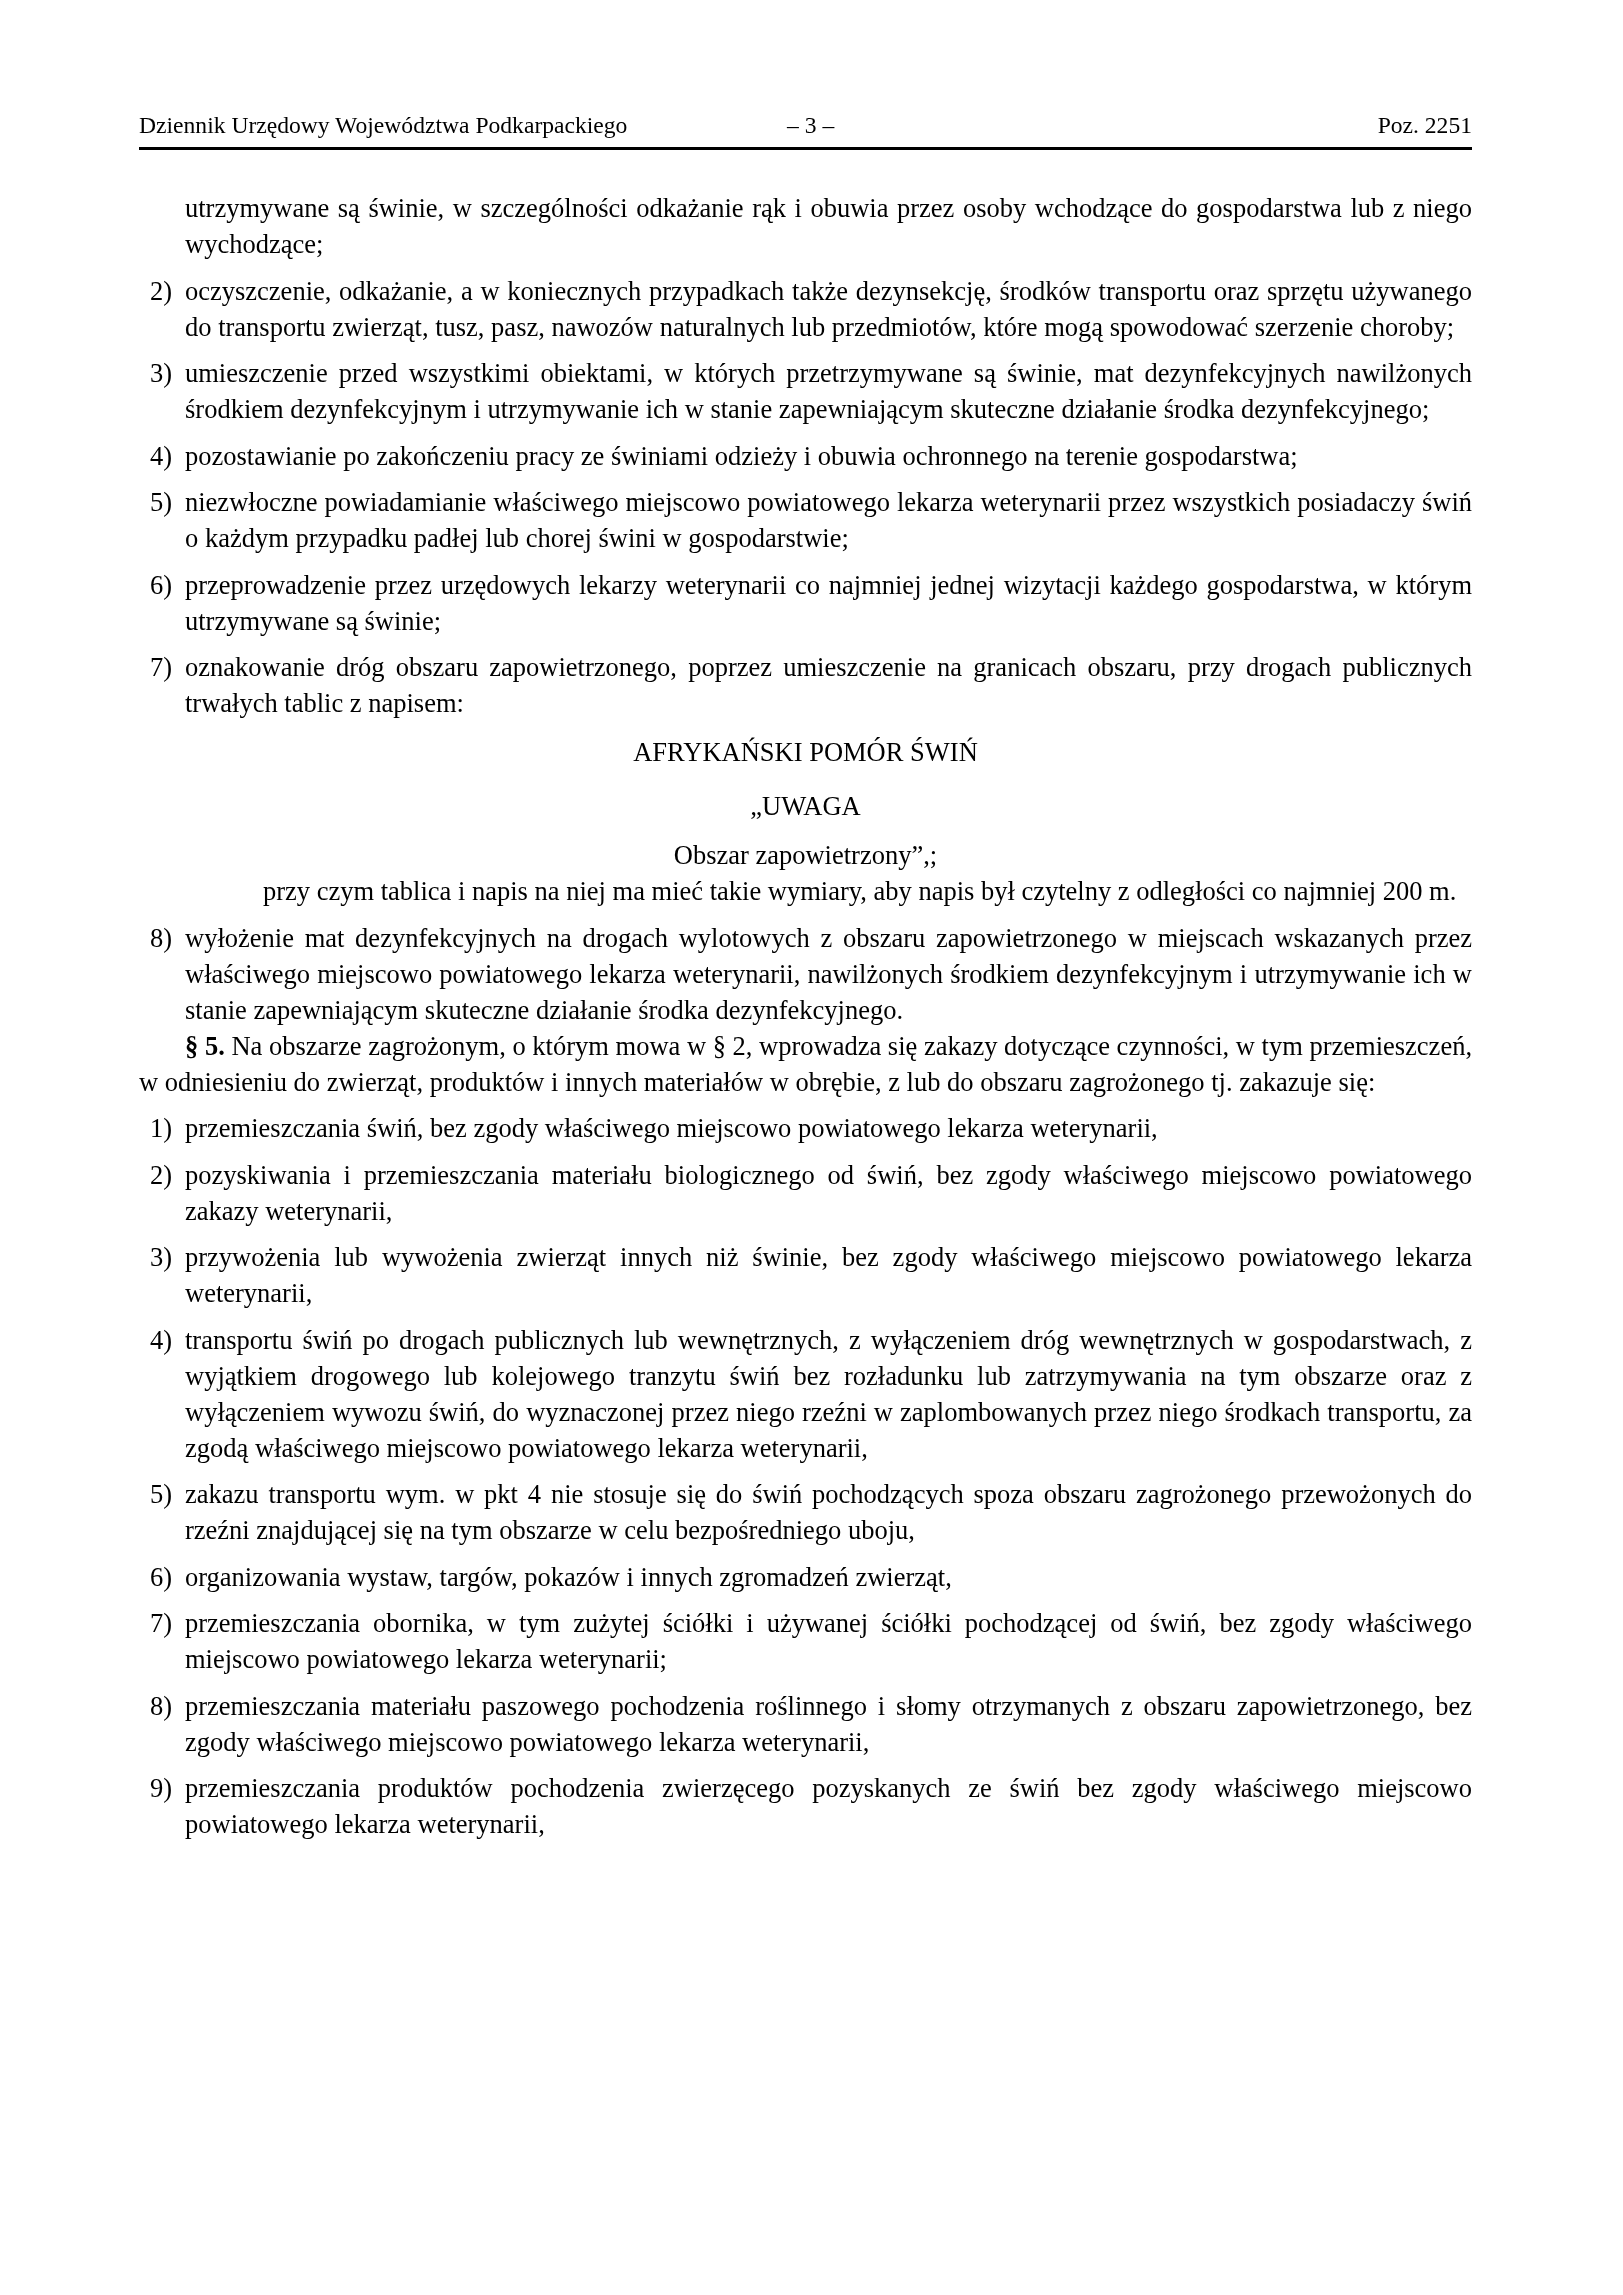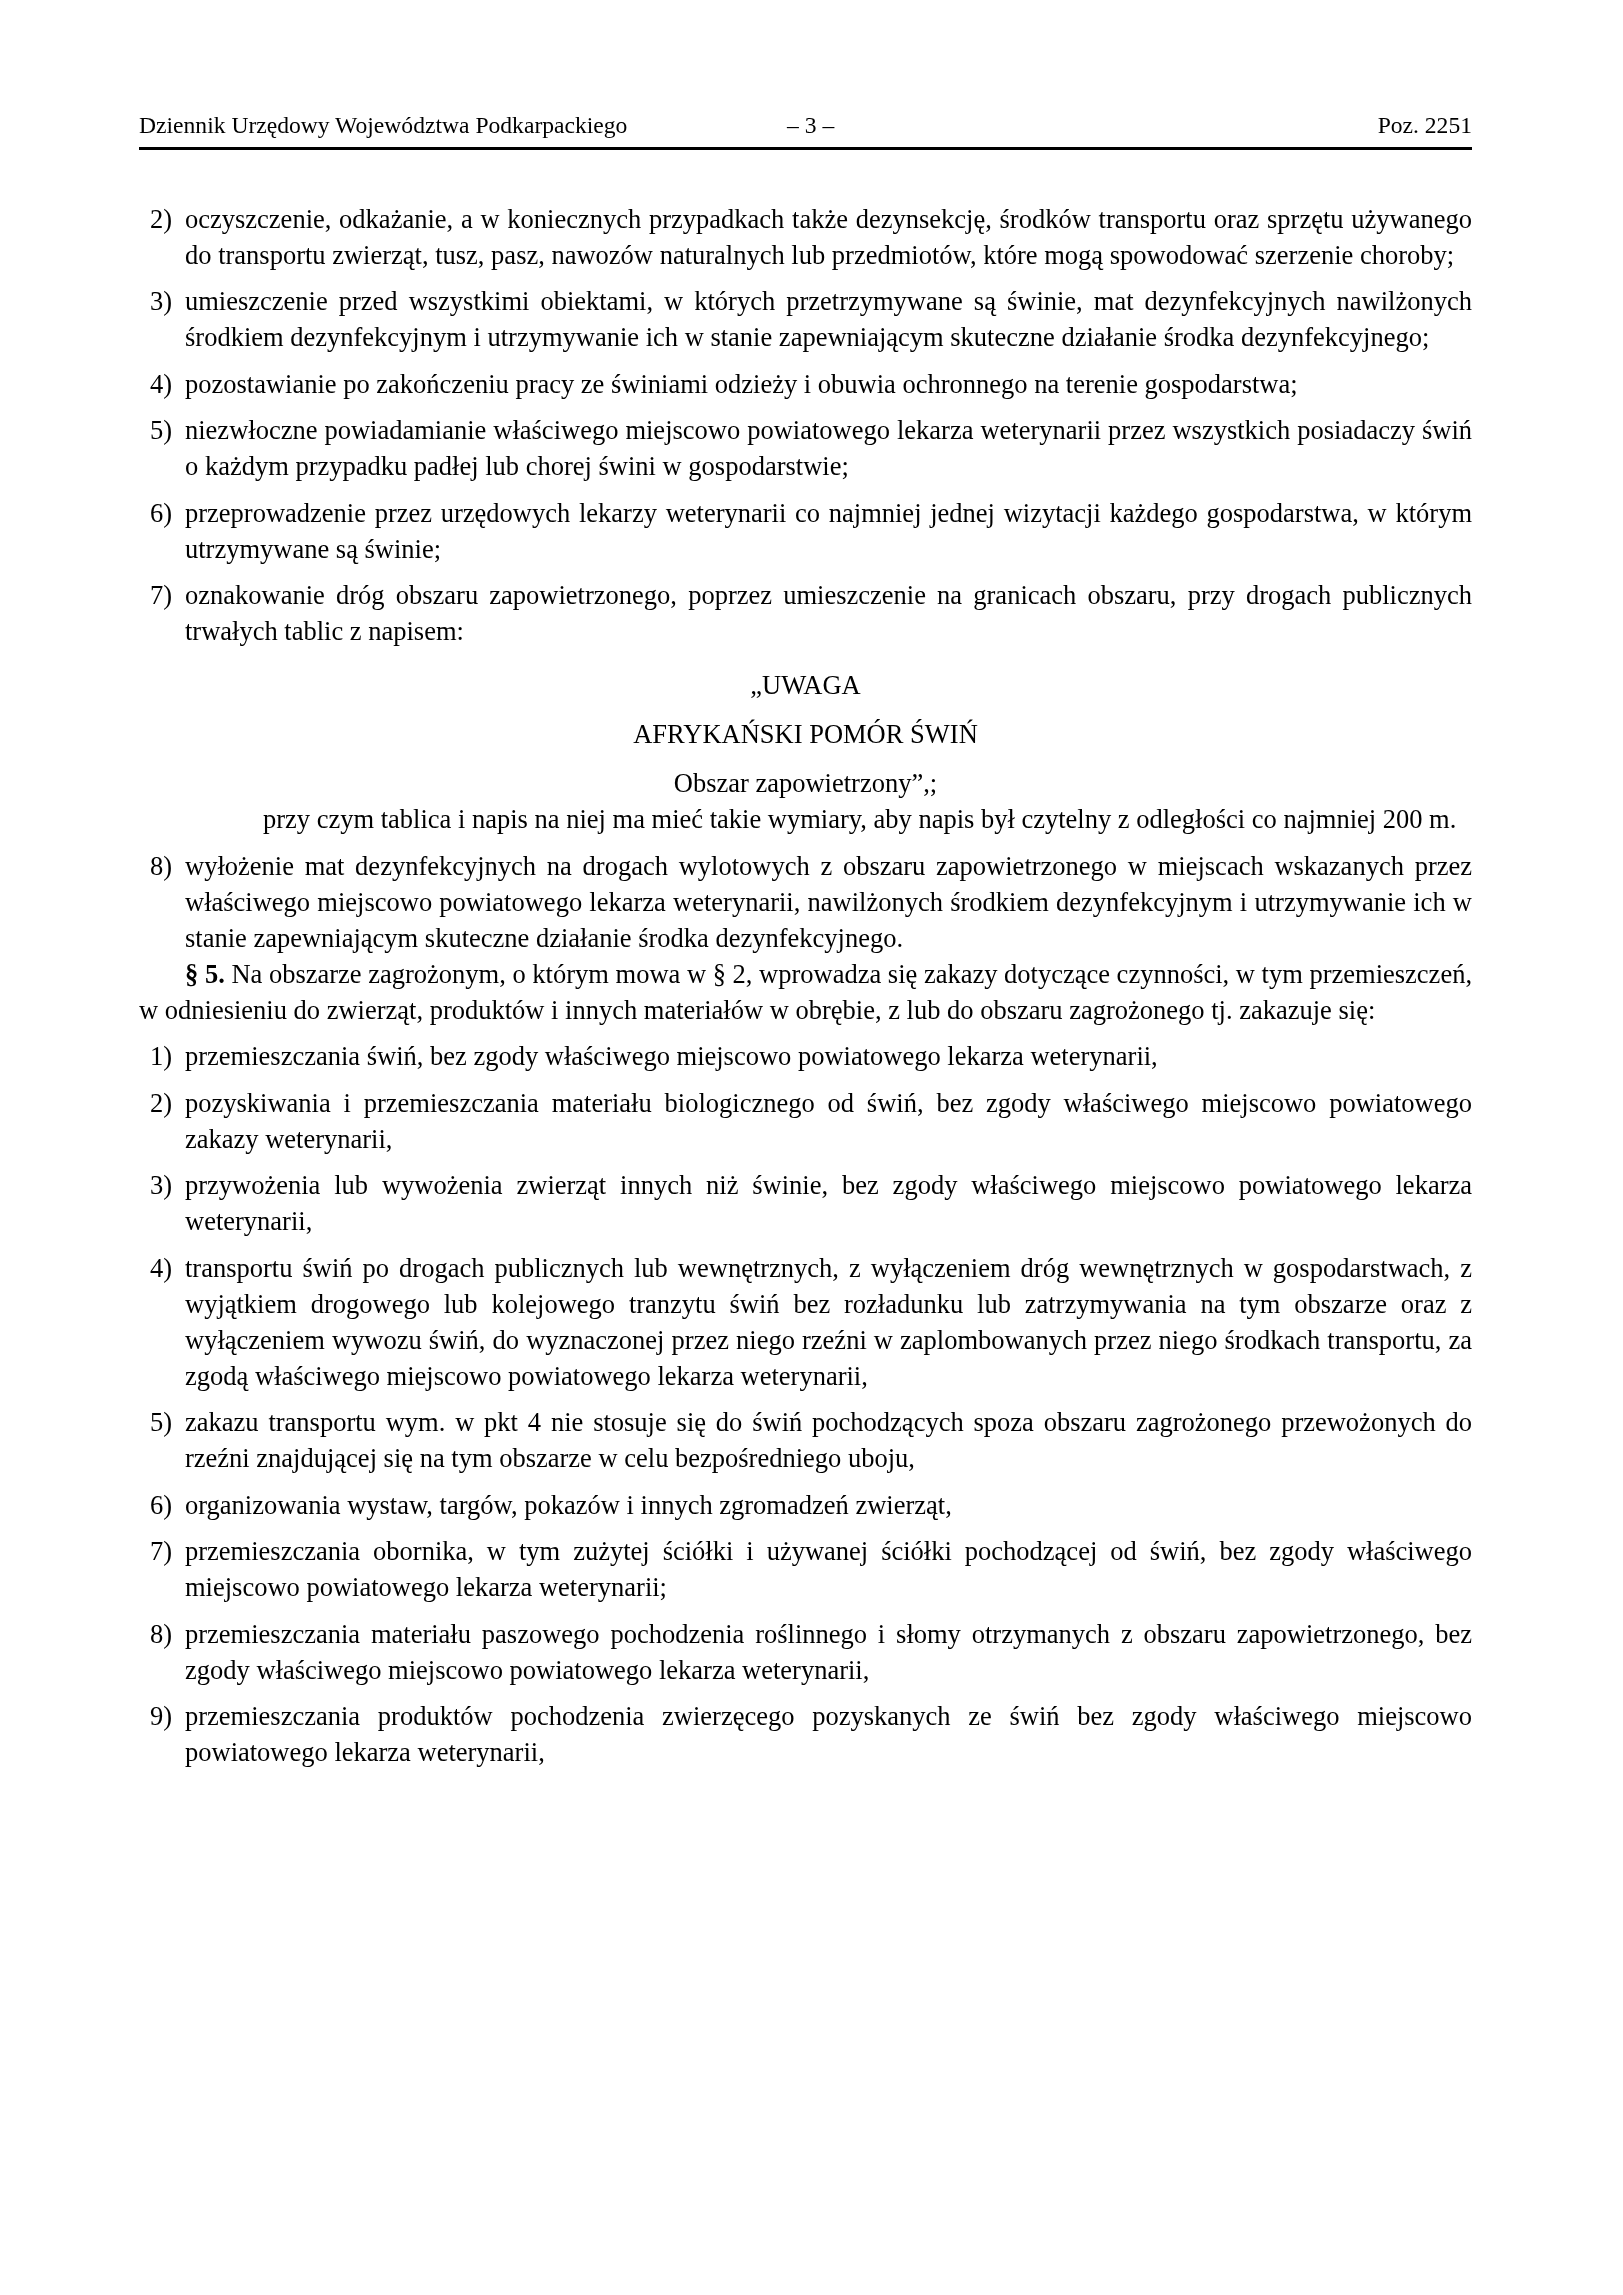--- a/index.html
+++ b/index.html
@@ -41,20 +41,21 @@
 
 <div class="header">
   <span class="left">Dziennik Urzędowy Województwa Podkarpackiego</span>
   <span class="center">– 3 –</span>
   <span class="right">Poz. 2251</span>
 </div>
 <div class="rule"></div>
 
 <div class="content">
 
+  <p class="cont">utrzymywane są świnie, w szczególności odkażanie rąk i obuwia przez osoby wchodzące do gospodarstwa lub z niego wychodzące;</p>
 
   <div class="item">
     <span class="num">2)</span>
     <span class="txt">oczyszczenie, odkażanie, a w koniecznych przypadkach także dezynsekcję, środków transportu oraz sprzętu używanego do transportu zwierząt, tusz, pasz, nawozów naturalnych lub przedmiotów, które mogą spowodować szerzenie choroby;</span>
   </div>
   <div class="item">
     <span class="num">3)</span>
     <span class="txt">umieszczenie przed wszystkimi obiektami, w których przetrzymywane są świnie, mat dezynfekcyjnych nawilżonych środkiem dezynfekcyjnym i utrzymywanie ich w stanie zapewniającym skuteczne działanie środka dezynfekcyjnego;</span>
   </div>
   <div class="item">
@@ -67,22 +68,22 @@
   </div>
   <div class="item">
     <span class="num">6)</span>
     <span class="txt">przeprowadzenie przez urzędowych lekarzy weterynarii co najmniej jednej wizytacji każdego gospodarstwa, w którym utrzymywane są świnie;</span>
   </div>
   <div class="item">
     <span class="num">7)</span>
     <span class="txt">oznakowanie dróg obszaru zapowietrzonego, poprzez umieszczenie na granicach obszaru, przy drogach publicznych trwałych tablic z napisem:</span>
   </div>
 
+  <div class="sign-line">AFRYKAŃSKI POMÓR ŚWIŃ</div>
   <div class="sign-line first">„UWAGA</div>
-  <div class="sign-line">AFRYKAŃSKI POMÓR ŚWIŃ</div>
   <div class="sign-line">Obszar zapowietrzony”,;</div>
 
   <p class="after-sign">przy czym tablica i napis na niej ma mieć takie wymiary, aby napis był czytelny z odległości co najmniej 200 m.</p>
 
   <div class="item">
     <span class="num">8)</span>
     <span class="txt">wyłożenie mat dezynfekcyjnych na drogach wylotowych z obszaru zapowietrzonego w miejscach wskazanych przez właściwego miejscowo powiatowego lekarza weterynarii, nawilżonych środkiem dezynfekcyjnym i utrzymywanie ich w stanie zapewniającym skuteczne działanie środka dezynfekcyjnego.</span>
   </div>
 
   <p class="para"><span class="sect">§ 5.</span> <span>Na obszarze zagrożonym, o którym mowa w § 2, wprowadza się zakazy dotyczące czynności, w tym przemieszczeń, w odniesieniu do zwierząt, produktów i innych materiałów w obrębie, z lub do obszaru zagrożonego tj. zakazuje się:</span></p>

